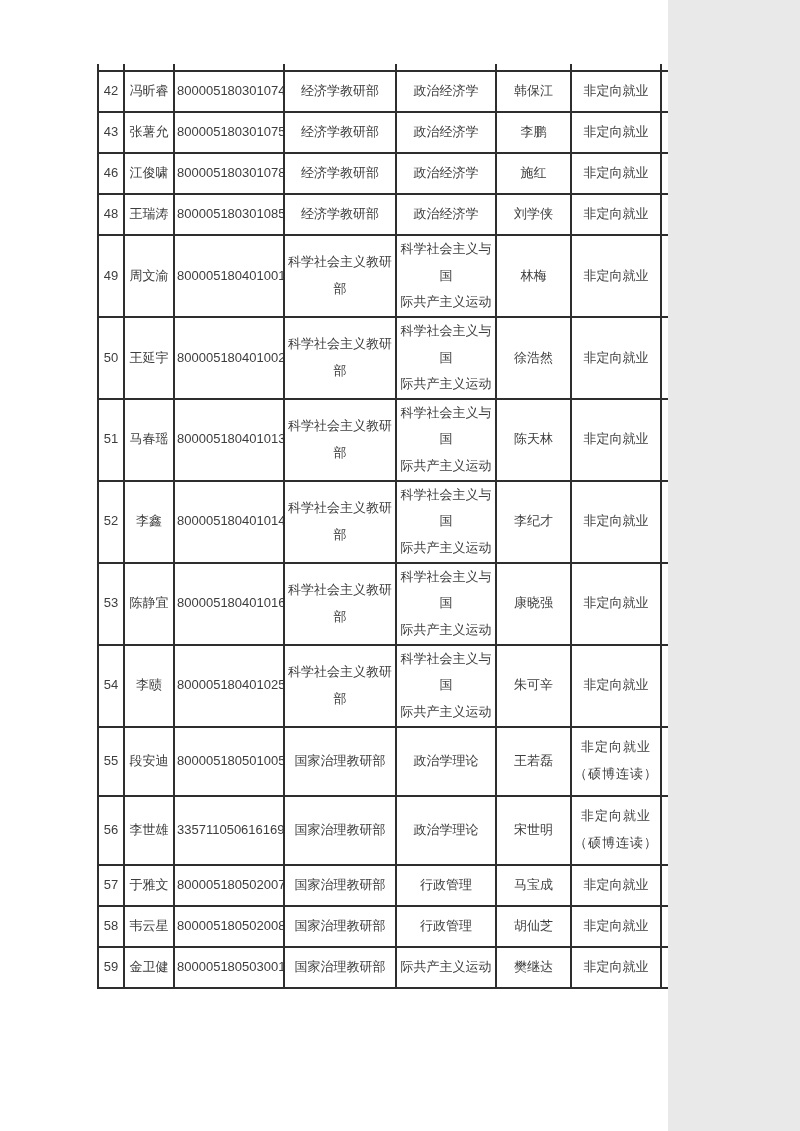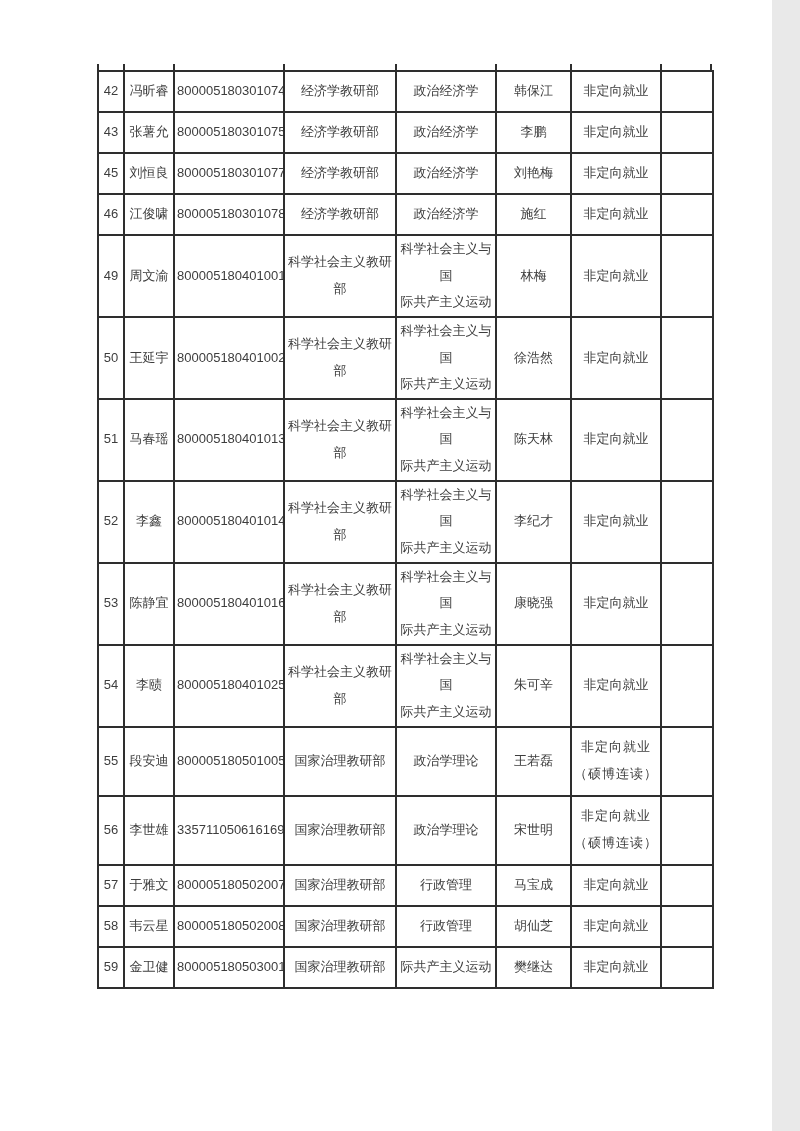--- a/index.html
+++ b/index.html
@@ -1,19 +1,19 @@
 <!DOCTYPE html>
 <html style="--page-bg: #ffffff; --border: #2e2e2e; --text: #3d3d3d; --muted: #575757;"><head>
 <meta charset="utf-8">
 <style>
   * { margin: 0; padding: 0; box-sizing: border-box; }
   html, body { background: #e9e9e9; }
   .page {
     position: relative;
-    width: 772px;
+    width: 668px;
     height: 1131px;
     background: var(--page-bg, #ffffff);
     font-family: "Liberation Sans", sans-serif;
     overflow: hidden;
     text-decoration: underline;
   }
   
   .stub-strip {
     position: absolute;
     left: 97px;
@@ -102,36 +102,36 @@
           <td class="cell-index">43</td>
           <td class="cell-name">张薯允</td>
           <td class="cell-student-id">800005180301075</td>
           <td class="cell-department">经济学教研部</td>
           <td class="cell-major">政治经济学</td>
           <td class="cell-advisor">李鹏</td>
           <td class="cell-employment">非定向就业</td>
           <td class="cell-blank"></td>
         </tr>
         <tr class="v-single">
-          <td class="cell-index">45</td>
-          <td class="cell-name">刘恒良</td>
-          <td class="cell-student-id">800005180301077</td>
-          <td class="cell-department">经济学教研部</td>
-          <td class="cell-major">政治经济学</td>
-          <td class="cell-advisor">刘艳梅</td>
-          <td class="cell-employment">非定向就业</td>
-          <td class="cell-blank"></td>
-        </tr>
-        <tr class="v-single">
           <td class="cell-index">46</td>
           <td class="cell-name">江俊啸</td>
           <td class="cell-student-id">800005180301078</td>
           <td class="cell-department">经济学教研部</td>
           <td class="cell-major">政治经济学</td>
           <td class="cell-advisor">施红</td>
+          <td class="cell-employment">非定向就业</td>
+          <td class="cell-blank"></td>
+        </tr>
+        <tr class="v-single">
+          <td class="cell-index">48</td>
+          <td class="cell-name">王瑞涛</td>
+          <td class="cell-student-id">800005180301085</td>
+          <td class="cell-department">经济学教研部</td>
+          <td class="cell-major">政治经济学</td>
+          <td class="cell-advisor">刘学侠</td>
           <td class="cell-employment">非定向就业</td>
           <td class="cell-blank"></td>
         </tr>
         <tr class="v-double">
           <td class="cell-index">49</td>
           <td class="cell-name">周文渝</td>
           <td class="cell-student-id">800005180401001</td>
           <td class="cell-department">科学社会主义教研
 部</td>
           <td class="cell-major">科学社会主义与国

